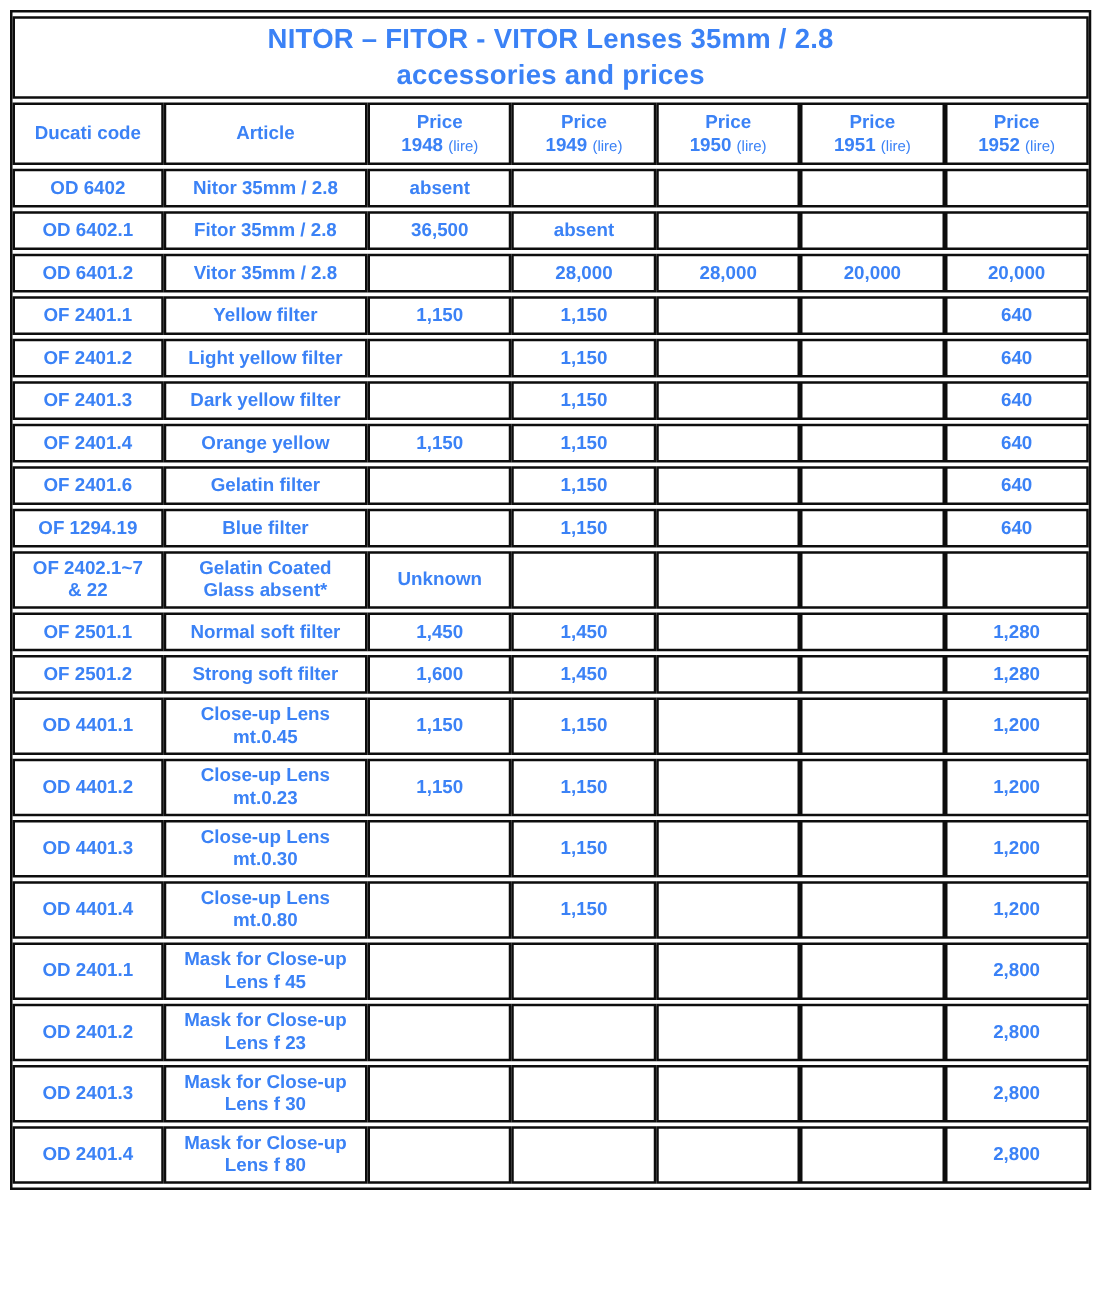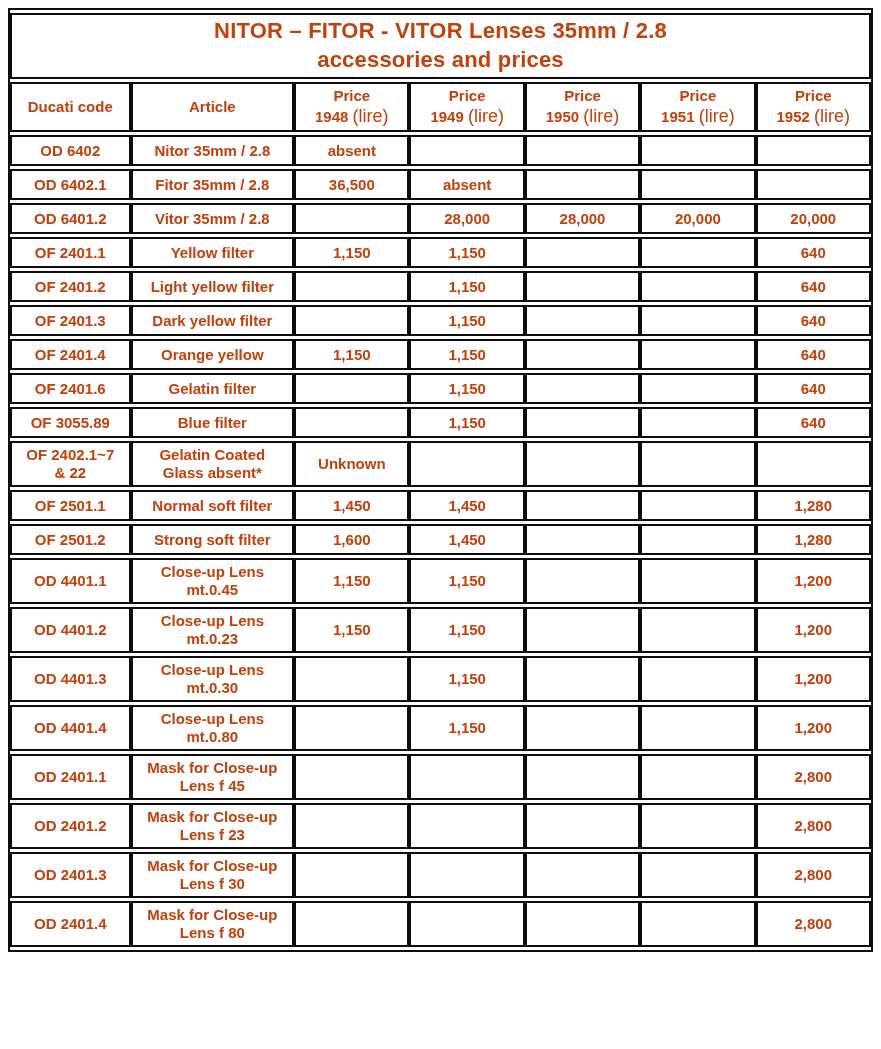--- a/index.html
+++ b/index.html
@@ -7,21 +7,21 @@
     padding: 0;
     background: #ffffff;
   }
   .page {
     width: 881px;
     height: 1049px;
     background: #ffffff;
     box-sizing: border-box;
     padding: 8px;
     font-family: "Liberation Sans", "DejaVu Sans", sans-serif;
-    color: #c2410c;
+    color: #3b82f6;
   }
   table.price-table {
     width: 100%;
     border-collapse: separate;
     border-spacing: 0 3px;
     border: 2px solid #0d0d0d;
     table-layout: fixed;
     background: #ffffff;
   }
   col.c-code    { width: 14%; }
@@ -42,21 +42,21 @@
     line-height: 1.3;
     letter-spacing: 0.2px;
   }
   tr.header-row th {
     height: 50px;
     font-size: 15px;
     font-weight: 700;
     line-height: 1.3;
   }
   tr.header-row .unit {
-    font-size: 18px;
+    font-size: 12px;
     font-weight: 400;
   }
   tr.data-row td {
     font-size: 15px;
     font-weight: 700;
     line-height: 1.2;
     white-space: pre-line;
   }
   tr.data-row.single td { height: 31px; }
   tr.data-row.tall td   { height: 46px; }
@@ -184,21 +184,21 @@
     <td>Gelatin filter</td>
     <td></td>
     <td>1,150</td>
     <td></td>
     <td></td>
     <td>640</td>
   </tr>
 
 
   <tr class="data-row single">
-    <td>OF 3055.89</td>
+    <td>OF 1294.19</td>
     <td>Blue filter</td>
     <td></td>
     <td>1,150</td>
     <td></td>
     <td></td>
     <td>640</td>
   </tr>
 
   <tr class="data-row tall">
     <td>OF 2402.1~7

